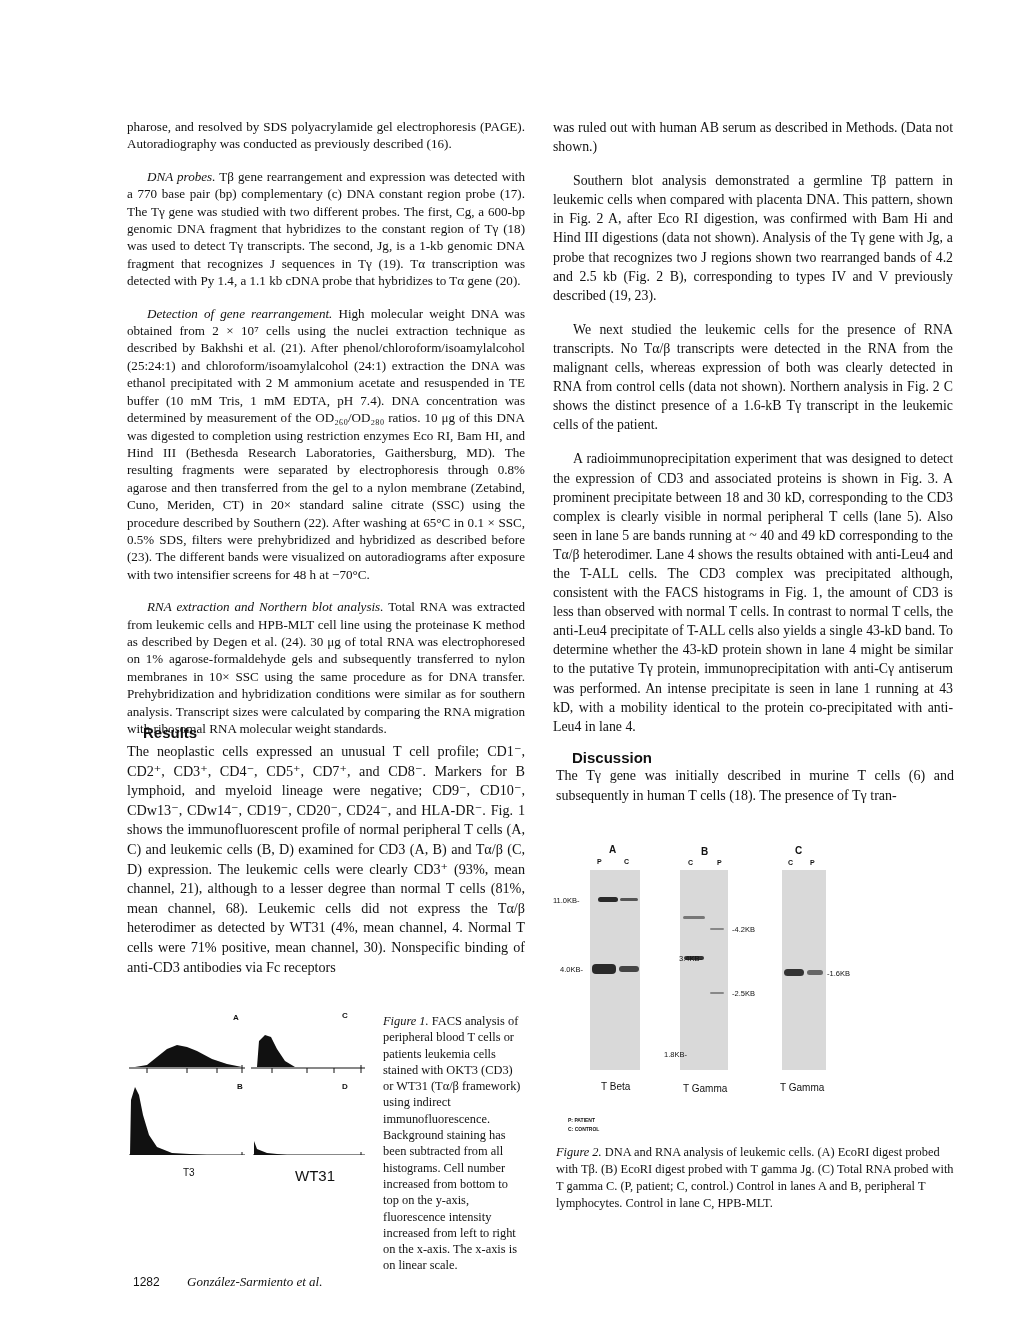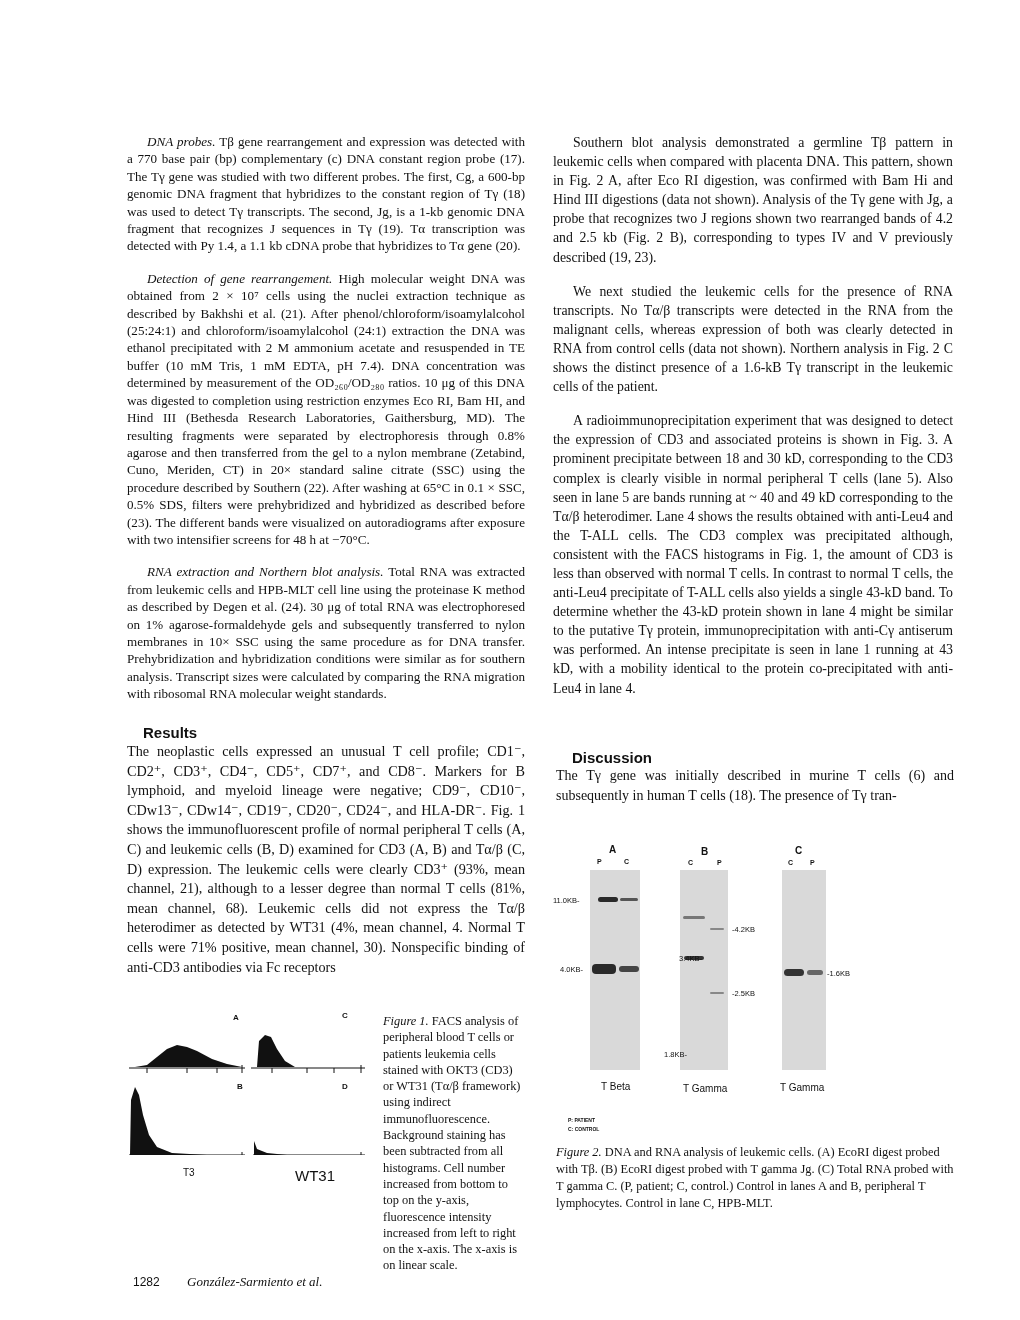--- a/index.html
+++ b/index.html
@@ -17,20 +17,21 @@
   .sans { font-family:"Liberation Sans","DejaVu Sans",sans-serif; }
   .lbl { font-family:"Liberation Sans","DejaVu Sans",sans-serif; font-size:8px; font-weight:bold; }
   .lane { position:absolute; background:#d9d9d9; }
   .band { position:absolute; background:#2a2a2a; border-radius:4px; }
   .mk { position:absolute; font-family:"Liberation Sans","DejaVu Sans",sans-serif; font-size:7.5px; }
 </style>
 </head>
 <body>
 
 <div class="col left">
+  <p class="p">pharose, and resolved by SDS polyacrylamide gel electrophoresis (PAGE). Autoradiography was conducted as previously described (16).</p>
   <p class="p ind"><i>DNA probes.</i><span> Tβ gene rearrangement and expression was detected with a 770 base pair (bp) complementary (c) DNA constant region probe (17). The Tγ gene was studied with two different probes. The first, Cg, a 600-bp genomic DNA fragment that hybridizes to the constant region of Tγ (18) was used to detect Tγ transcripts. The second, Jg, is a 1-kb genomic DNA fragment that recognizes J sequences in Tγ (19). Tα transcription was detected with Py 1.4, a 1.1 kb cDNA probe that hybridizes to Tα gene (20).</span></p>
   <p class="p ind"><i>Detection of gene rearrangement.</i><span> High molecular weight DNA was obtained from 2 × 10⁷ cells using the nuclei extraction technique as described by Bakhshi et al. (21). After phenol/chloroform/isoamylalcohol (25:24:1) and chloroform/isoamylalcohol (24:1) extraction the DNA was ethanol precipitated with 2 M ammonium acetate and resuspended in TE buffer (10 mM Tris, 1 mM EDTA, pH 7.4). DNA concentration was determined by measurement of the OD₂₆₀/OD₂₈₀ ratios. 10 μg of this DNA was digested to completion using restriction enzymes Eco RI, Bam HI, and Hind III (Bethesda Research Laboratories, Gaithersburg, MD). The resulting fragments were separated by electrophoresis through 0.8% agarose and then transferred from the gel to a nylon membrane (Zetabind, Cuno, Meriden, CT) in 20× standard saline citrate (SSC) using the procedure described by Southern (22). After washing at 65°C in 0.1 × SSC, 0.5% SDS, filters were prehybridized and hybridized as described before (23). The different bands were visualized on autoradiograms after exposure with two intensifier screens for 48 h at −70°C.</span></p>
   <p class="p ind"><i>RNA extraction and Northern blot analysis.</i><span> Total RNA was extracted from leukemic cells and HPB-MLT cell line using the proteinase K method as described by Degen et al. (24). 30 μg of total RNA was electrophoresed on 1% agarose-formaldehyde gels and subsequently transferred to nylon membranes in 10× SSC using the same procedure as for DNA transfer. Prehybridization and hybridization conditions were similar as for southern analysis. Transcript sizes were calculated by comparing the RNA migration with ribosomal RNA molecular weight standards.</span></p>
 </div>
 
 <h2 class="heading abs" style="left:127px; top:708px;">Results</h2>
 <p class="p abs body-lg" style="left:127px; top:742px; width:398px; text-align:justify;">The neoplastic cells expressed an unusual T cell profile; CD1⁻, CD2⁺, CD3⁺, CD4⁻, CD5⁺, CD7⁺, and CD8⁻. Markers for B lymphoid, and myeloid lineage were negative; CD9⁻, CD10⁻, CDw13⁻, CDw14⁻, CD19⁻, CD20⁻, CD24⁻, and HLA-DR⁻. Fig. 1 shows the immunofluorescent profile of normal peripheral T cells (A, C) and leukemic cells (B, D) examined for CD3 (A, B) and Tα/β (C, D) expression. The leukemic cells were clearly CD3⁺ (93%, mean channel, 21), although to a lesser degree than normal T cells (81%, mean channel, 68). Leukemic cells did not express the Tα/β heterodimer as detected by WT31 (4%, mean channel, 4. Normal T cells were 71% positive, mean channel, 30). Nonspecific binding of anti-CD3 antibodies via Fc receptors</p>
 
 <div class="abs" style="left:127px; top:1005px; width:240px; height:180px;">
   <span class="lbl abs" style="left:106px; top:8px;">A</span>
@@ -69,20 +70,21 @@
         <line x1="234" y1="147" x2="234" y2="155"></line>
     </g>
   </svg>
   <span class="lbl abs" style="left:56px; top:162px; font-size:10px; font-weight:normal;">T3</span>
   <span class="lbl abs" style="left:168px; top:162px; font-size:15px; font-weight:normal;">WT31</span>
 </div>
 
 <p class="p abs" style="left:383px; top:1013px; width:142px; font-size:12.4px; line-height:16.3px; text-align:left;"><i>Figure 1.</i><span> FACS analysis of peripheral blood T cells or patients leukemia cells stained with OKT3 (CD3) or WT31 (Tα/β framework) using indirect immunofluorescence. Background staining has been subtracted from all histograms. Cell number increased from bottom to top on the y-axis, fluorescence intensity increased from left to right on the x-axis. The x-axis is on linear scale.</span></p>
 
 <div class="col right body-lg" style="font-size:13.8px; line-height:19.1px;">
+  <p class="p">was ruled out with human AB serum as described in Methods. (Data not shown.)</p>
   <p class="p ind">Southern blot analysis demonstrated a germline Tβ pattern in leukemic cells when compared with placenta DNA. This pattern, shown in Fig. 2 A, after Eco RI digestion, was confirmed with Bam Hi and Hind III digestions (data not shown). Analysis of the Tγ gene with Jg, a probe that recognizes two J regions shown two rearranged bands of 4.2 and 2.5 kb (Fig. 2 B), corresponding to types IV and V previously described (19, 23).</p>
   <p class="p ind">We next studied the leukemic cells for the presence of RNA transcripts. No Tα/β transcripts were detected in the RNA from the malignant cells, whereas expression of both was clearly detected in RNA from control cells (data not shown). Northern analysis in Fig. 2 C shows the distinct presence of a 1.6-kB Tγ transcript in the leukemic cells of the patient.</p>
   <p class="p ind">A radioimmunoprecipitation experiment that was designed to detect the expression of CD3 and associated proteins is shown in Fig. 3. A prominent precipitate between 18 and 30 kD, corresponding to the CD3 complex is clearly visible in normal peripheral T cells (lane 5). Also seen in lane 5 are bands running at ~ 40 and 49 kD corresponding to the Tα/β heterodimer. Lane 4 shows the results obtained with anti-Leu4 and the T-ALL cells. The CD3 complex was precipitated although, consistent with the FACS histograms in Fig. 1, the amount of CD3 is less than observed with normal T cells. In contrast to normal T cells, the anti-Leu4 precipitate of T-ALL cells also yields a single 43-kD band. To determine whether the 43-kD protein shown in lane 4 might be similar to the putative Tγ protein, immunoprecipitation with anti-Cγ antiserum was performed. An intense precipitate is seen in lane 1 running at 43 kD, with a mobility identical to the protein co-precipitated with anti-Leu4 in lane 4.</p>
 </div>
 
 <h2 class="heading abs" style="left:556px; top:733px;">Discussion</h2>
 <p class="p abs" style="left:556px; top:766px; width:398px; font-size:14px; line-height:19.5px; text-align:justify;">The Tγ gene was initially described in murine T cells (6) and subsequently in human T cells (18). The presence of Tγ tran-</p>
 
 <div class="abs" style="left:540px; top:830px; width:330px; height:300px;">
 

